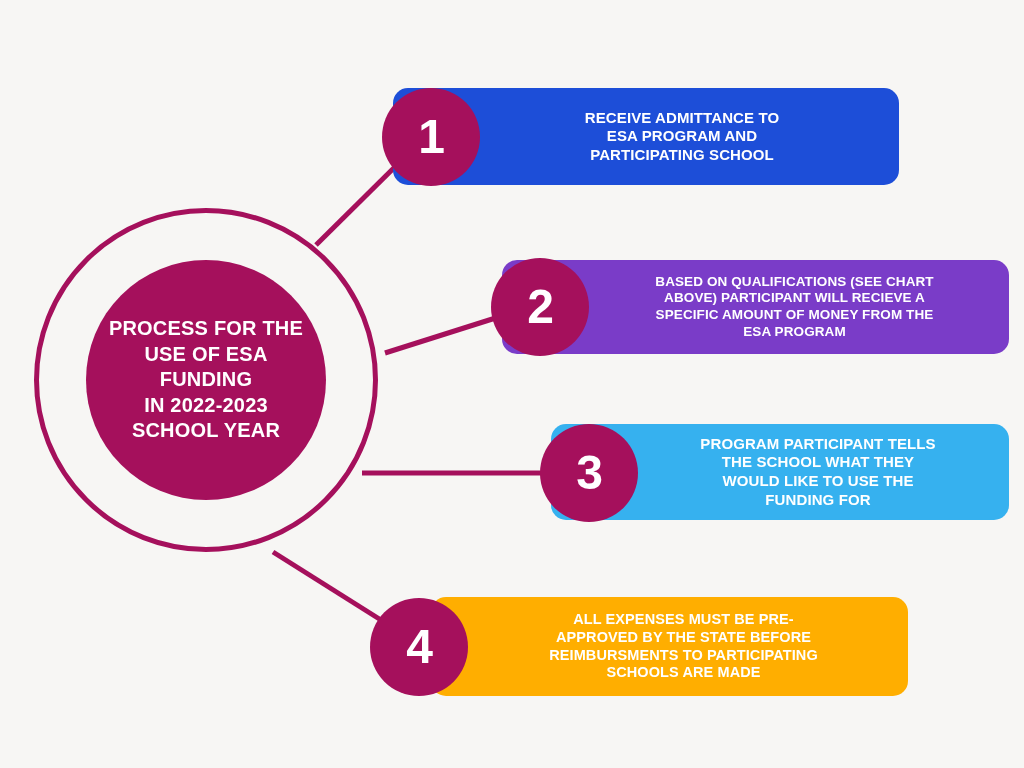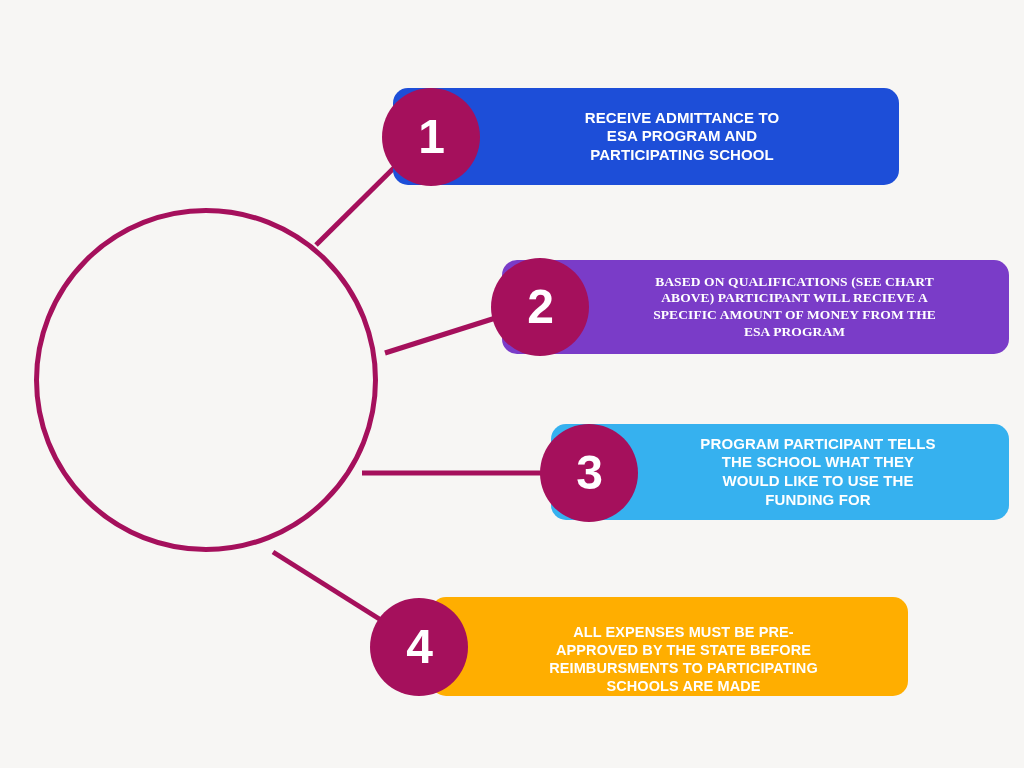--- a/index.html
+++ b/index.html
@@ -98,45 +98,52 @@
     font-size: 48px;
     line-height: 1;
     letter-spacing: -1px;
   }
 
   
   #step-1 .step-bar { left: 393px; top: 88px;  width: 506px; height: 97px; }
   #step-1 .step-num-circle { left: 382px; top: 88px; width: 98px; height: 98px; }
   #step-1 .step-text { font-size: 15px; padding-left: 86px; }
 
-  #step-2 .step-bar { left: 502px; top: 260px; width: 507px; height: 94px; font-family: Liberation Serif, serif; }
+  #step-2 .step-bar { left: 502px; top: 260px; width: 507px; height: 94px; }
   #step-2 .step-num-circle { left: 491px; top: 258px; width: 98px; height: 98px; }
   #step-2 .step-text { font-size: 13.5px; padding-left: 92px; }
 
   #step-3 .step-bar { left: 551px; top: 424px; width: 458px; height: 96px; align-items: center; }
   #step-3 .step-num-circle { left: 540px; top: 424px; width: 98px; height: 98px; }
   #step-3 .step-text { font-size: 15px; padding-left: 90px; }
 
-  #step-4 .step-bar { left: 431px; top: 597px; width: 477px; height: 99px; align-items: flex-end; }
+  #step-4 .step-bar { left: 431px; top: 597px; width: 477px; height: 99px; }
   #step-4 .step-num-circle { left: 370px; top: 598px; width: 98px; height: 98px; }
   #step-4 .step-text { font-size: 14.5px; padding-left: 42px; }
 </style>
 </head>
 <body>
 
 <div id="canvas" style="background: rgb(247, 246, 244);">
 
   <svg id="connectors" viewBox="0 0 1024 768" width="1024" height="768" aria-hidden="true">
     <line x1="316" y1="245" x2="412" y2="150" stroke="#a5105c" stroke-width="5"></line>
     <line x1="385" y1="353" x2="505" y2="315" stroke="#a5105c" stroke-width="5"></line>
     <line x1="362" y1="473" x2="560" y2="473" stroke="#a5105c" stroke-width="5"></line>
     <line x1="273" y1="552" x2="400" y2="632" stroke="#a5105c" stroke-width="5"></line>
   </svg>
 
   <div class="hub-ring" style="border-color: rgb(165, 16, 92);"></div>
+  <div class="hub-core" style="background: rgb(165, 16, 92);">
+    <div class="hub-title" style="color: rgb(255, 255, 255);">PROCESS FOR THE
+USE OF ESA
+FUNDING
+IN 2022-2023
+SCHOOL YEAR</div>
+  </div>
 
   <div class="step" id="step-1">
     <div class="step-bar" style="background: #1d4ed8;">
       <div class="step-text" style="color: rgb(255, 255, 255);">RECEIVE ADMITTANCE TO
 ESA PROGRAM AND
 PARTICIPATING SCHOOL</div>
     </div>
     <div class="step-num-circle" style="background: rgb(165, 16, 92);">
       <span class="step-num">1</span>
     </div>

